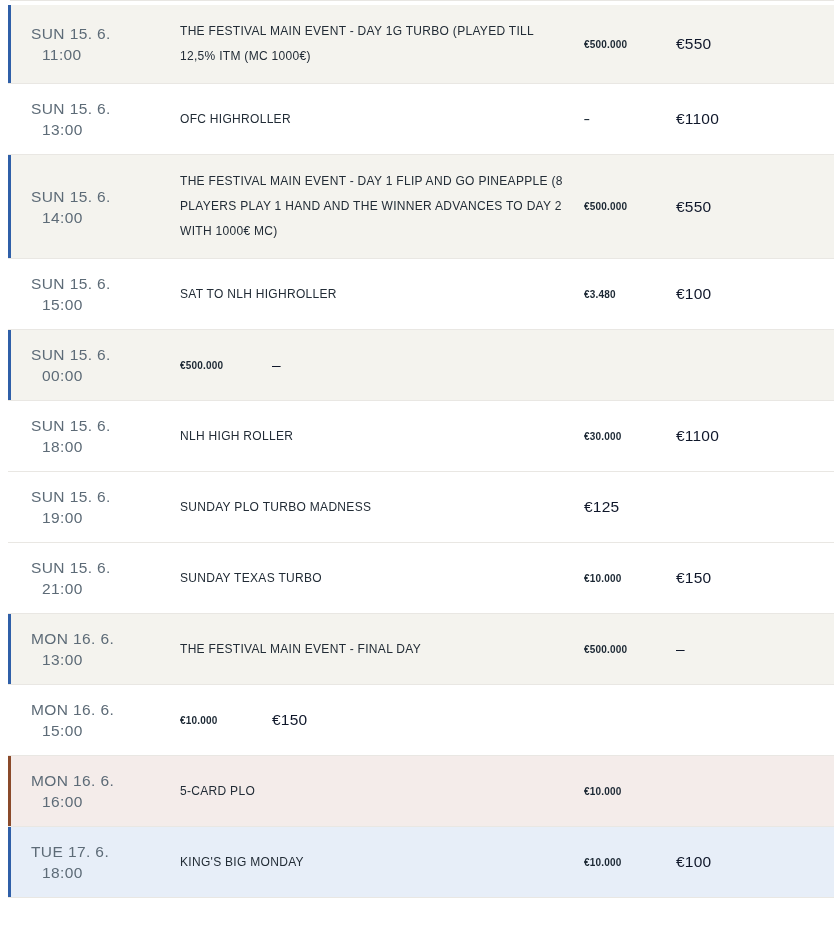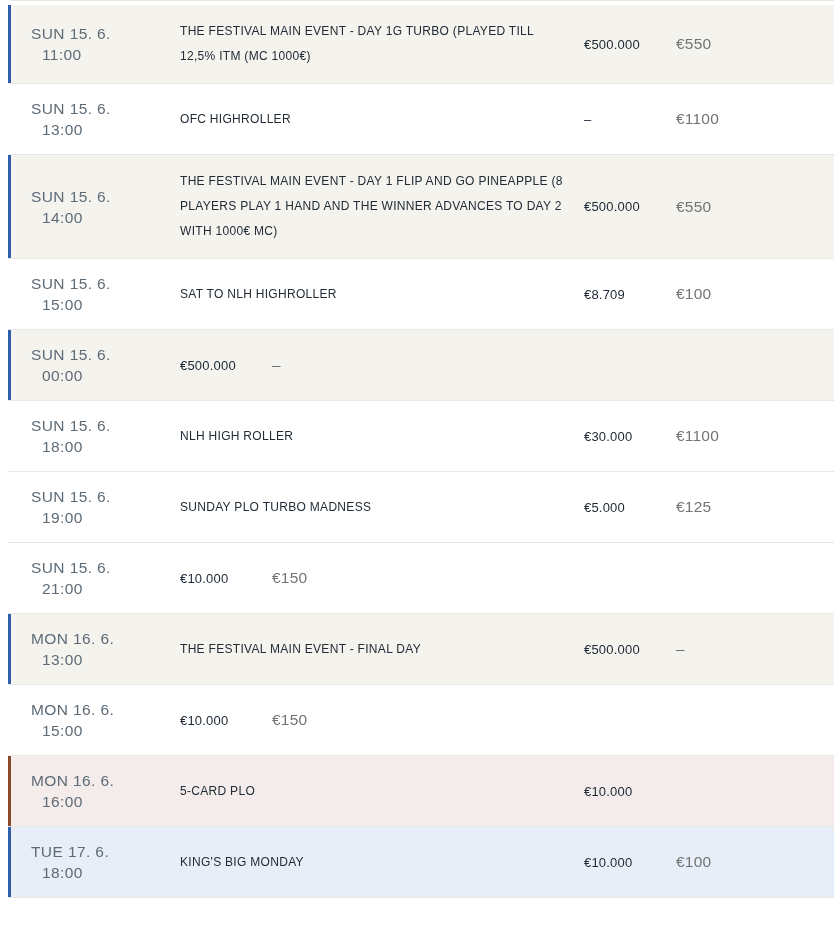--- a/index.html
+++ b/index.html
@@ -75,29 +75,29 @@
   .c-name {
     width: 404px;
     padding-right: 18px;
     font-size: 12px;
     letter-spacing: 0.3px;
     color: #222c36;
     line-height: 25px;
   }
   .c-prize {
     width: 92px;
-    font-size: 13px;
-    font-weight: normal;
+    font-size: 10px;
+    font-weight: bold;
     color: #1b2733;
     letter-spacing: 0.2px;
   }
   .c-buyin {
     width: 140px;
     font-size: 15.5px;
-    color: #737373;
+    color: #0f172a;
     letter-spacing: 0.2px;
   }
 </style>
 </head>
 <body>
 
 <div id="schedule">
   <div class="top-edge"></div>
   <div id="rows">
       <div class="row highlight">
@@ -124,21 +124,21 @@
         </div>
         <div class="cell c-name">THE FESTIVAL MAIN EVENT - DAY 1 FLIP AND GO PINEAPPLE (8 PLAYERS PLAY 1 HAND AND THE WINNER ADVANCES TO DAY 2 WITH 1000€ MC)</div>
         <div class="cell c-prize">€500.000</div>
         <div class="cell c-buyin">€550</div>
       </div>
       <div class="row plain">
         <div class="cell c-date">
           <div><span>SUN 15. 6.</span><span class="d2">15:00</span></div>
         </div>
         <div class="cell c-name">SAT TO NLH HIGHROLLER</div>
-        <div class="cell c-prize">€8.709</div>
+        <div class="cell c-prize">€3.480</div>
         <div class="cell c-buyin">€100</div>
       </div>
       <div class="row highlight">
         <span class="accent" style="background: rgb(47, 95, 168);"></span>
         <div class="cell c-date">
           <div><span>SUN 15. 6.</span><span class="d2">00:00</span></div>
         </div>
         <div class="cell c-prize">€500.000</div>
         <div class="cell c-buyin">–</div>
       </div>
@@ -148,27 +148,27 @@
         </div>
         <div class="cell c-name">NLH HIGH ROLLER</div>
         <div class="cell c-prize">€30.000</div>
         <div class="cell c-buyin">€1100</div>
       </div>
       <div class="row plain">
         <div class="cell c-date">
           <div><span>SUN 15. 6.</span><span class="d2">19:00</span></div>
         </div>
         <div class="cell c-name">SUNDAY PLO TURBO MADNESS</div>
-        <div class="cell c-prize">€5.000</div>
         <div class="cell c-buyin">€125</div>
       </div>
       <div class="row plain">
         <div class="cell c-date">
           <div><span>SUN 15. 6.</span><span class="d2">21:00</span></div>
         </div>
+        <div class="cell c-name">SUNDAY TEXAS TURBO</div>
         <div class="cell c-prize">€10.000</div>
         <div class="cell c-buyin">€150</div>
       </div>
       <div class="row highlight">
         <span class="accent" style="background: rgb(47, 95, 168);"></span>
         <div class="cell c-date">
           <div><span>MON 16. 6.</span><span class="d2">13:00</span></div>
         </div>
         <div class="cell c-name">THE FESTIVAL MAIN EVENT - FINAL DAY</div>
         <div class="cell c-prize">€500.000</div>

